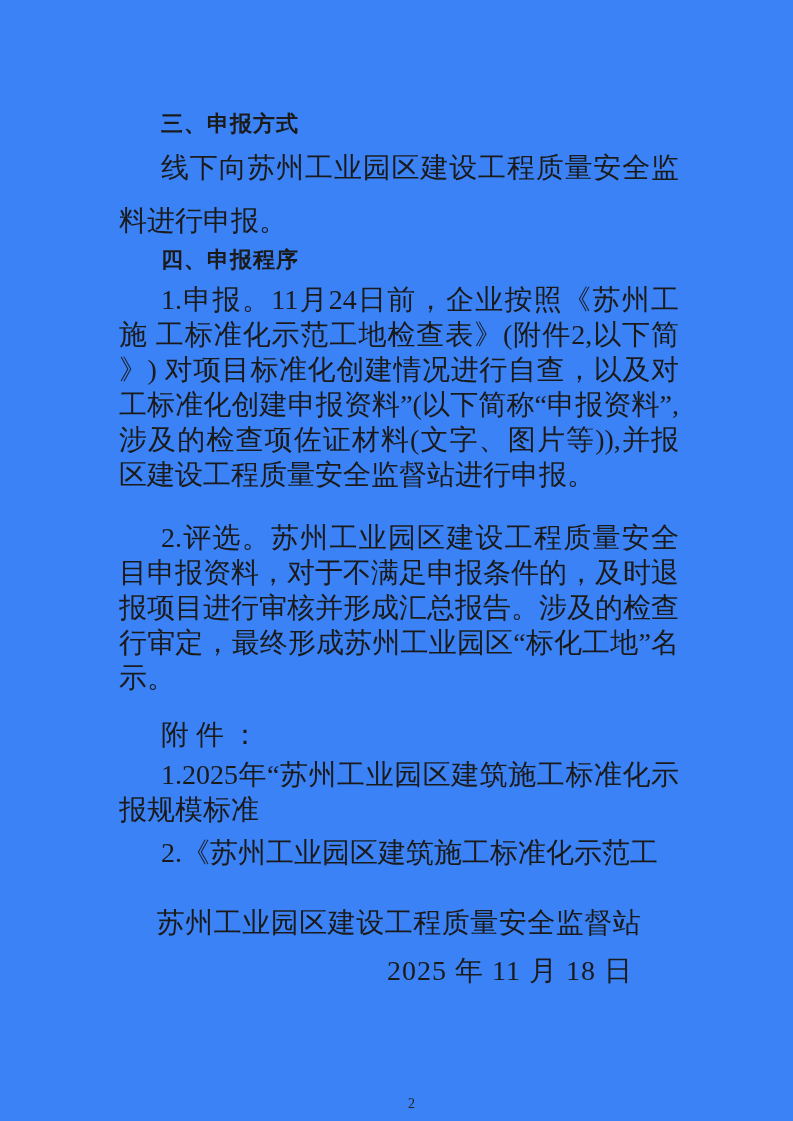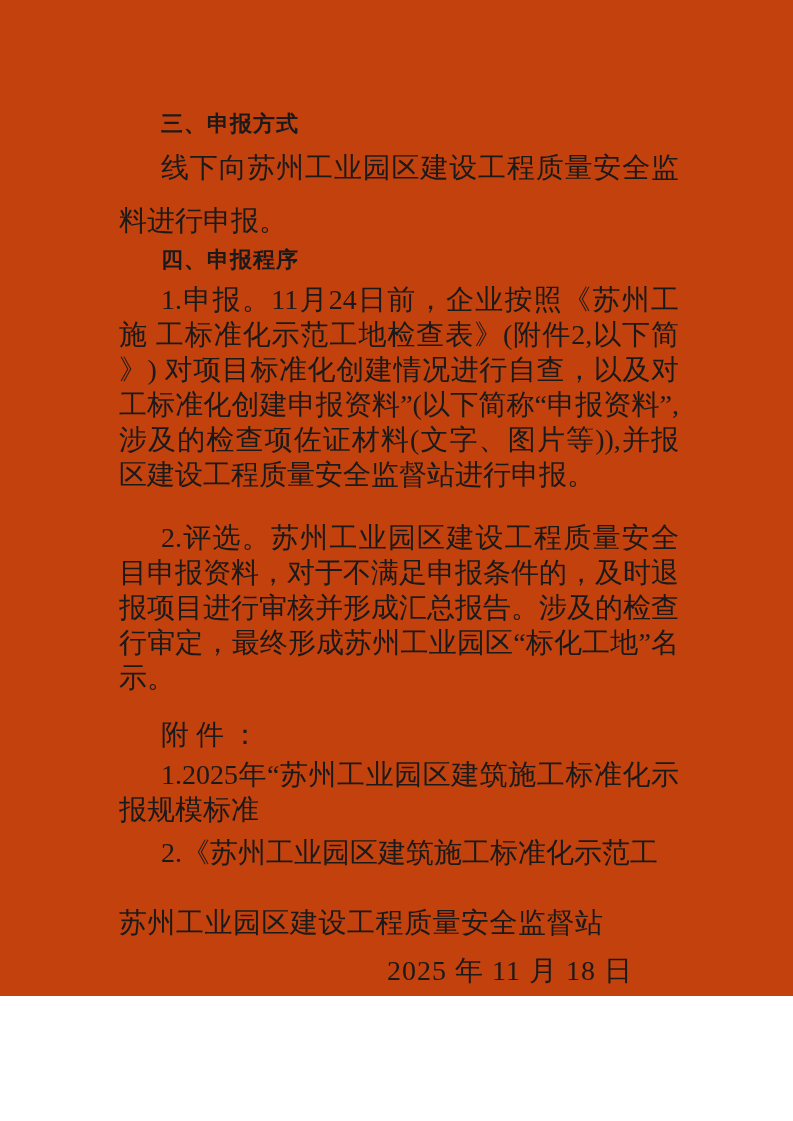--- a/index.html
+++ b/index.html
@@ -1,20 +1,20 @@
 <!DOCTYPE html>
 <html><head>
 <meta charset="utf-8">
 <style>
   html, body { margin: 0; padding: 0; background: #ffffff; }
   .page {
     position: relative;
     width: 793px;
-    height: 996px;
-    background: #c2410c;
+    height: 1121px;
+    background: #3b82f6;
     color: #1a1a1a;
     overflow: hidden;
   }
   .content {
     position: absolute;
     left: 119px;
     top: 106px;
     width: 560px;
   }
   .line {
@@ -29,21 +29,21 @@
     text-align: justify;
     text-align-last: justify;
   }
   .indent { padding-left: 42px; }
   .h {
     font-family: "Liberation Sans", "DejaVu Sans", sans-serif;
     font-weight: 700;
     font-size: 22px;
     letter-spacing: 1px;
   }
-  .sig  { text-align: left; letter-spacing: 0.5px; }
+  .sig  { text-align: center; letter-spacing: 0.5px; }
   .date { text-align: right; padding-right: 46px; letter-spacing: 1px; }
   .mt1  { margin-top: 18px; }
   .mt4  { margin-top: 4px; }
   .mt5  { margin-top: 5px; }
   .mt8  { margin-top: 8px; }
   .mt9  { margin-top: 9px; }
   .mt13 { margin-top: 13px; }
   .mt22 { margin-top: 22px; }
   .mt28 { margin-top: 28px; }
   .mt35 { margin-top: 35px; }

